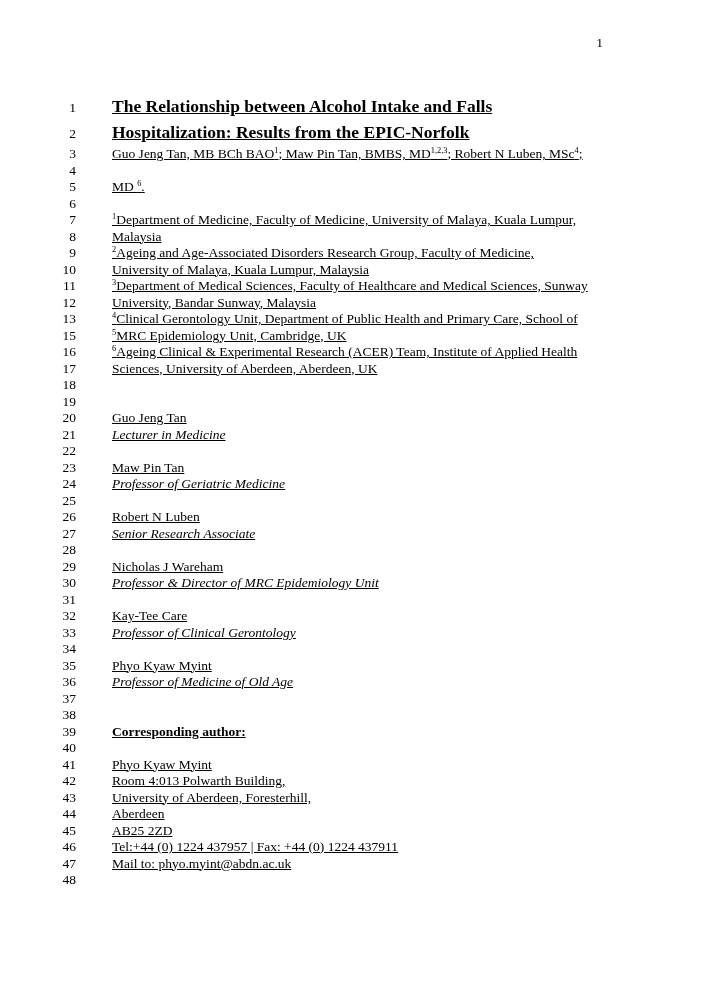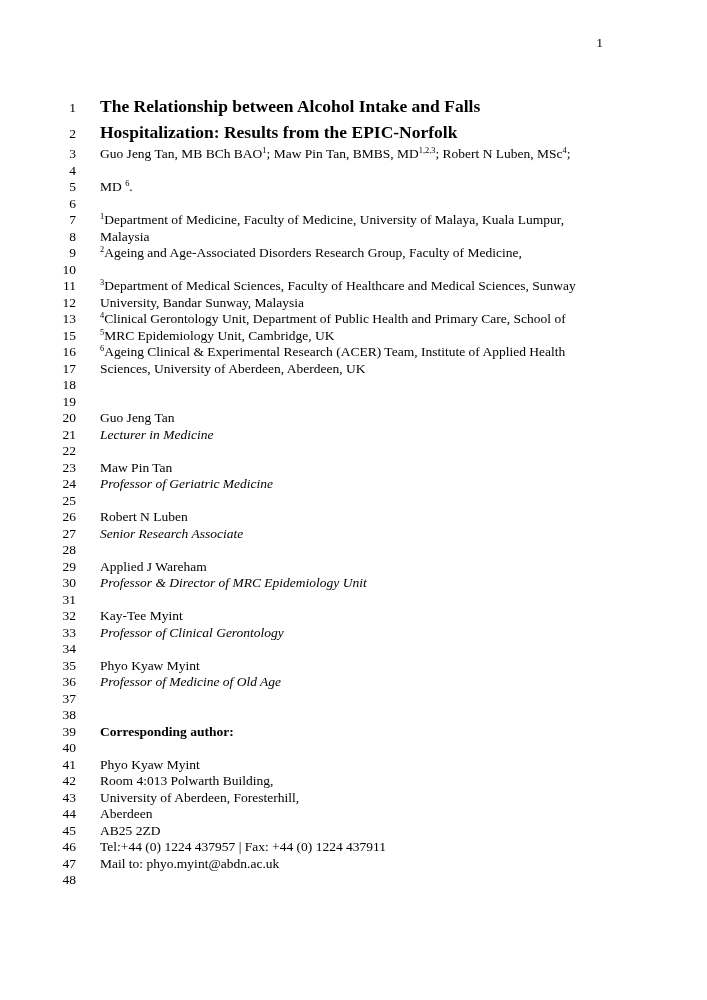--- a/index.html
+++ b/index.html
@@ -40,22 +40,23 @@
   }
   .row .num {
     flex: 0 0 76px;
     width: 76px;
     text-align: right;
     font-size: 13.5px;
     font-weight: normal;
     font-style: normal;
   }
   .row .txt {
-    margin-left: 24px;
+    margin-left: 36px;
     white-space: pre;
+    text-decoration: underline;
   }
   .row.title {
     line-height: 25px;
     min-height: 25px;
   }
   .row.title .txt {
     font-weight: bold;
     font-size: 17.5px;
   }
   .row.italic .txt { font-style: italic; text-align: center; }
@@ -102,20 +103,21 @@
       <div class="row body">
         <span class="num">8</span>
         <span class="txt">Malaysia</span>
       </div>
       <div class="row body">
         <span class="num">9</span>
         <span class="txt"><sup>2</sup>Ageing and Age-Associated Disorders Research Group, Faculty of Medicine,</span>
       </div>
       <div class="row body">
         <span class="num">10</span>
+        <span class="txt">University of Malaya, Kuala Lumpur, Malaysia</span>
       </div>
       <div class="row body">
         <span class="num">11</span>
         <span class="txt"><sup>3</sup>Department of Medical Sciences, Faculty of Healthcare and Medical Sciences, Sunway</span>
       </div>
       <div class="row body">
         <span class="num">12</span>
         <span class="txt">University, Bandar Sunway, Malaysia</span>
       </div>
       <div class="row body">
@@ -173,33 +175,33 @@
       <div class="row italic">
         <span class="num">27</span>
         <span class="txt">Senior Research Associate</span>
       </div>
       <div class="row body">
         <span class="num">28</span>
         <span class="txt"></span>
       </div>
       <div class="row body">
         <span class="num">29</span>
-        <span class="txt">Applied J Wareham</span>
+        <span class="txt">Nicholas J Wareham</span>
       </div>
       <div class="row italic">
         <span class="num">30</span>
         <span class="txt">Professor &amp; Director of MRC Epidemiology Unit</span>
       </div>
       <div class="row body">
         <span class="num">31</span>
         <span class="txt"></span>
       </div>
       <div class="row body">
         <span class="num">32</span>
-        <span class="txt">Kay-Tee Myint</span>
+        <span class="txt">Kay-Tee Care</span>
       </div>
       <div class="row italic">
         <span class="num">33</span>
         <span class="txt">Professor of Clinical Gerontology</span>
       </div>
       <div class="row body">
         <span class="num">34</span>
         <span class="txt"></span>
       </div>
       <div class="row body">

